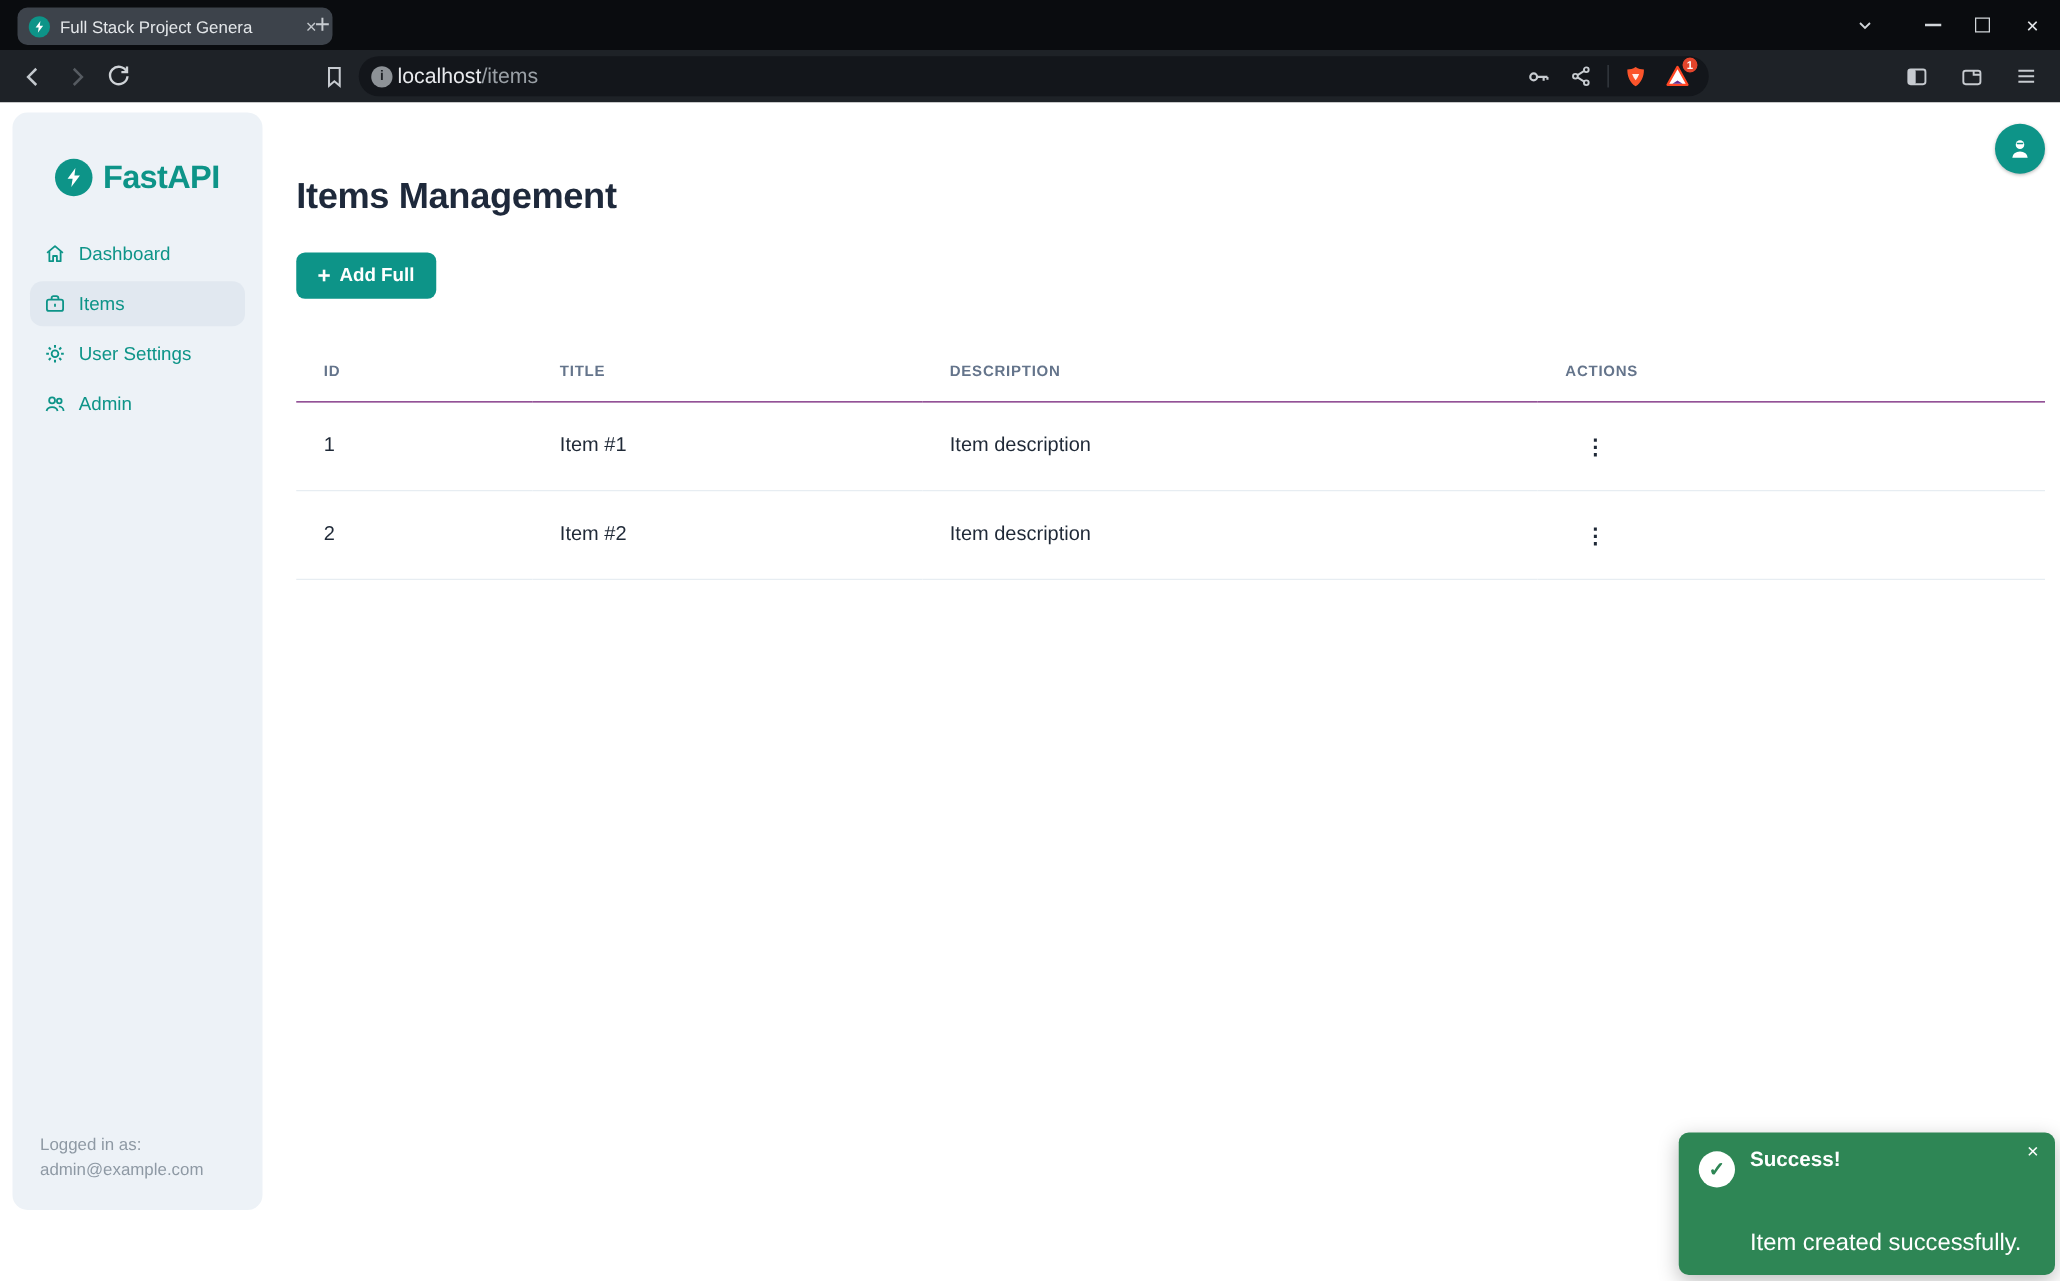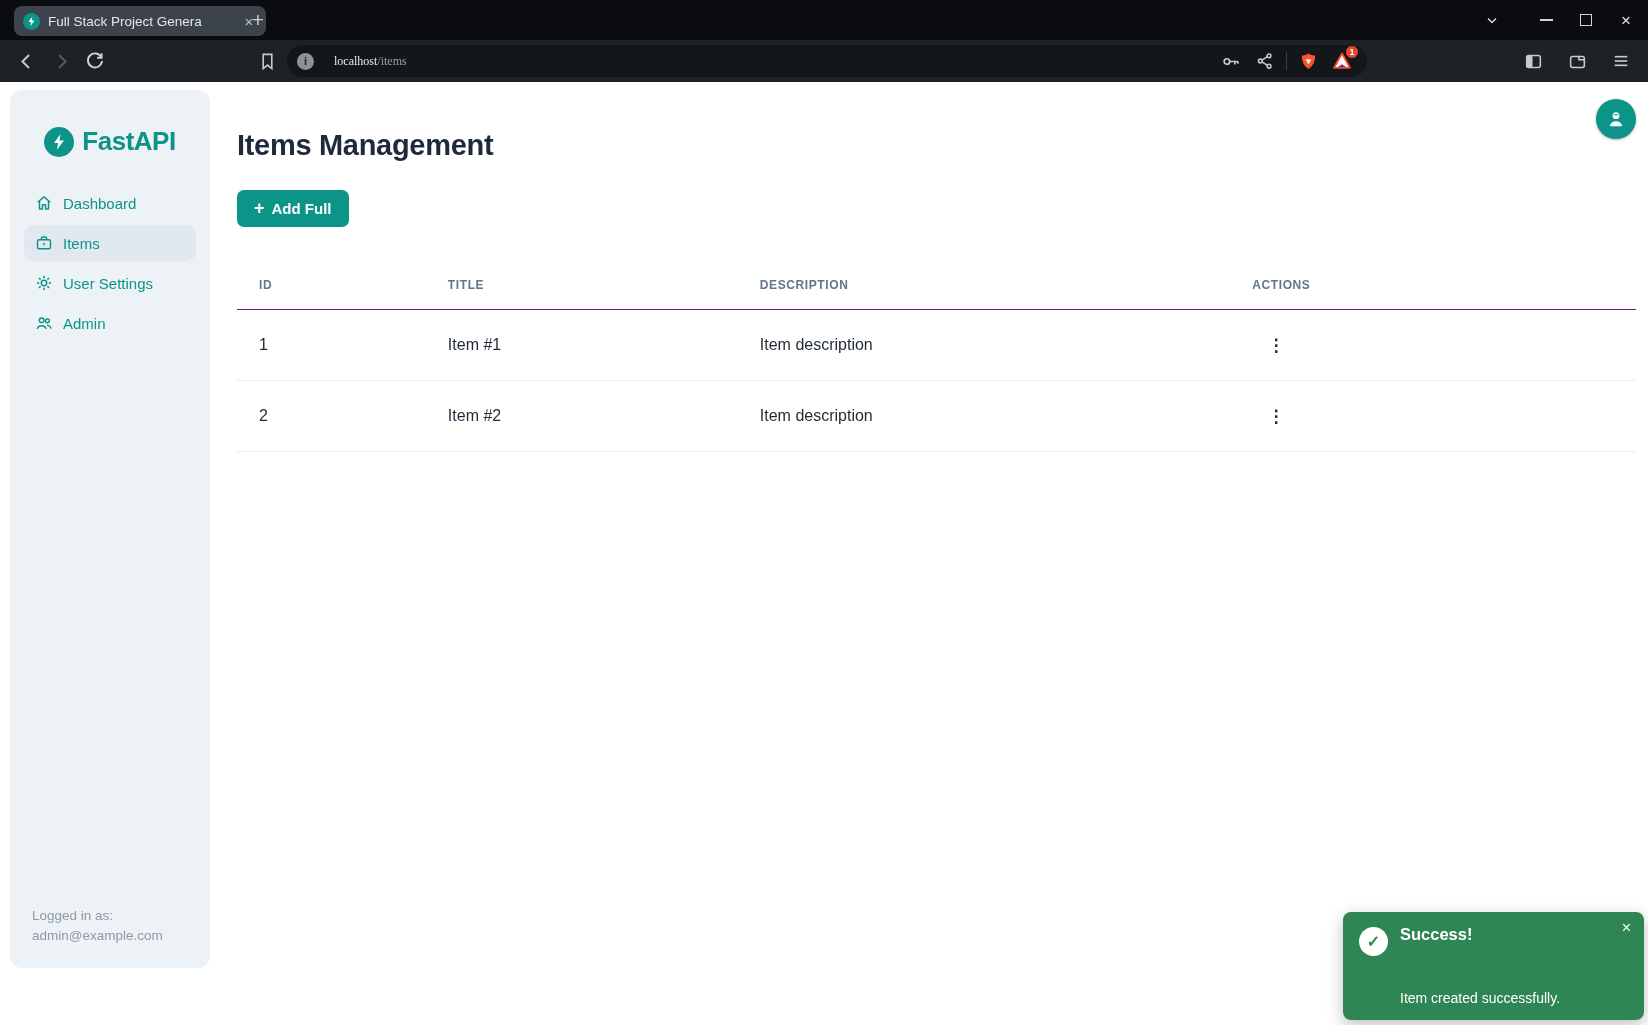--- a/index.html
+++ b/index.html
@@ -35,21 +35,21 @@
     padding:0 14px; }
   .navbtn { width:26px; height:26px; display:flex; align-items:center;
     justify-content:center; margin-right:8px; cursor:pointer; }
   .bookmark-btn { margin-left:142px; margin-right:10px; cursor:pointer;
     display:flex; align-items:center; }
   .urlfield { width:1080px; height:32px; background:#13161b; border-radius:16px;
     display:flex; align-items:center; padding:0 12px 0 10px; cursor:text; }
   .info-badge { width:17px; height:17px; border-radius:50%; background:#8d9297;
     color:#1d2126; font-size:11px; font-weight:700; display:flex; align-items:center;
     justify-content:center; flex:none; }
-  .url-text { margin-left:20px; font-size:12px;font-family:Liberation Serif, serif; }
+  .url-text { margin-left:4px; font-size:17px; }
   .url-host { color:#e8eaed; }
   .url-path { color:#9aa0a6; }
   .url-spacer { flex:1; }
   .urlicon { display:flex; align-items:center; justify-content:center;
     width:26px; height:26px; margin-left:8px; cursor:pointer; position:relative; }
   .vsep { width:1px; height:18px; background:#3a3f46; margin-left:8px; }
   .badge { position:absolute; top:-3px; right:-4px; min-width:14px; height:14px;
     background:#e5452c; border:1px solid #13161b; border-radius:8px; color:#fff;
     font-size:9px; font-weight:700; display:flex; align-items:center;
     justify-content:center; padding:0 3px; }
@@ -67,21 +67,21 @@
   .logo-text { font-size:26px; font-weight:600; color:#0d9488; letter-spacing:-0.5px; }
   .nav { margin-top:28px; padding:0 14px; display:flex; flex-direction:column; gap:4px; }
   .nav-item { height:36px; border-radius:10px; display:flex; align-items:center;
     gap:10px; padding:0 11px; color:#0d9488; font-size:15px; font-weight:500;
     cursor:pointer; }
   .nav-item.active { background:#e1e8f0; }
   .nav-item svg { flex:none; }
   .sidebar-footer { position:absolute; left:22px; bottom:22px; font-size:13.5px;
     color:#8e99a4; line-height:20px; }
 
-  .main { position:absolute; left:237px; top:0; right:12px; }
+  .main { position:absolute; left:237px; top:12px; right:12px; }
   .page-title { margin-top:46px; font-size:29px; line-height:34px; font-weight:700;
     color:#1e293b; letter-spacing:-0.3px; }
   .add-btn { margin-top:28px; height:37px; padding:0 17px; border:none;
     border-radius:7px; background:#0d9488; color:#fff; font-family:inherit;
     font-size:15px; font-weight:700; display:inline-flex; align-items:center;
     gap:7px; cursor:pointer; }
   .add-btn .plus { font-size:18px; font-weight:700; margin-top:-1px; }
 
   .items-table { margin-top:35px; width:100%; border-collapse:collapse; }
   .items-table th { text-align:left; font-size:12px; font-weight:700;
@@ -97,21 +97,21 @@
     border-radius:50%; background:#0d9488; display:flex; align-items:center;
     justify-content:center; cursor:pointer; box-shadow:0 1px 3px rgba(0,0,0,.28); }
 
   .toast { position:fixed; right:4px; bottom:5px; width:301px; min-height:71px;
     background:#2e8655; border-radius:8px; color:#fff; padding:13px 16px 14px;
     display:flex; gap:12px; box-shadow:0 5px 16px rgba(0,0,0,.25); }
   .toast-icon { width:29px; height:29px; border-radius:50%; background:#fff;
     color:#2e8655; font-size:16px; font-weight:700; display:flex;
     align-items:center; justify-content:center; flex:none; margin-top:2px; }
   .toast-title { font-size:16.5px; font-weight:700; margin-bottom:4px; }
-  .toast-msg { font-size:14px;margin-top:46px; }
+  .toast-msg { font-size:19px;margin-top:46px; }
   .toast-close { position:absolute; top:8px; right:13px; background:transparent;
     border:none; color:#fff; font-size:16px; line-height:1; cursor:pointer; }
 </style>
 </head>
 <body>
 
 <div class="tabstrip">
   <div class="tab">
     <span class="favicon">
       <svg width="11" height="11" viewBox="0 0 20 20">

